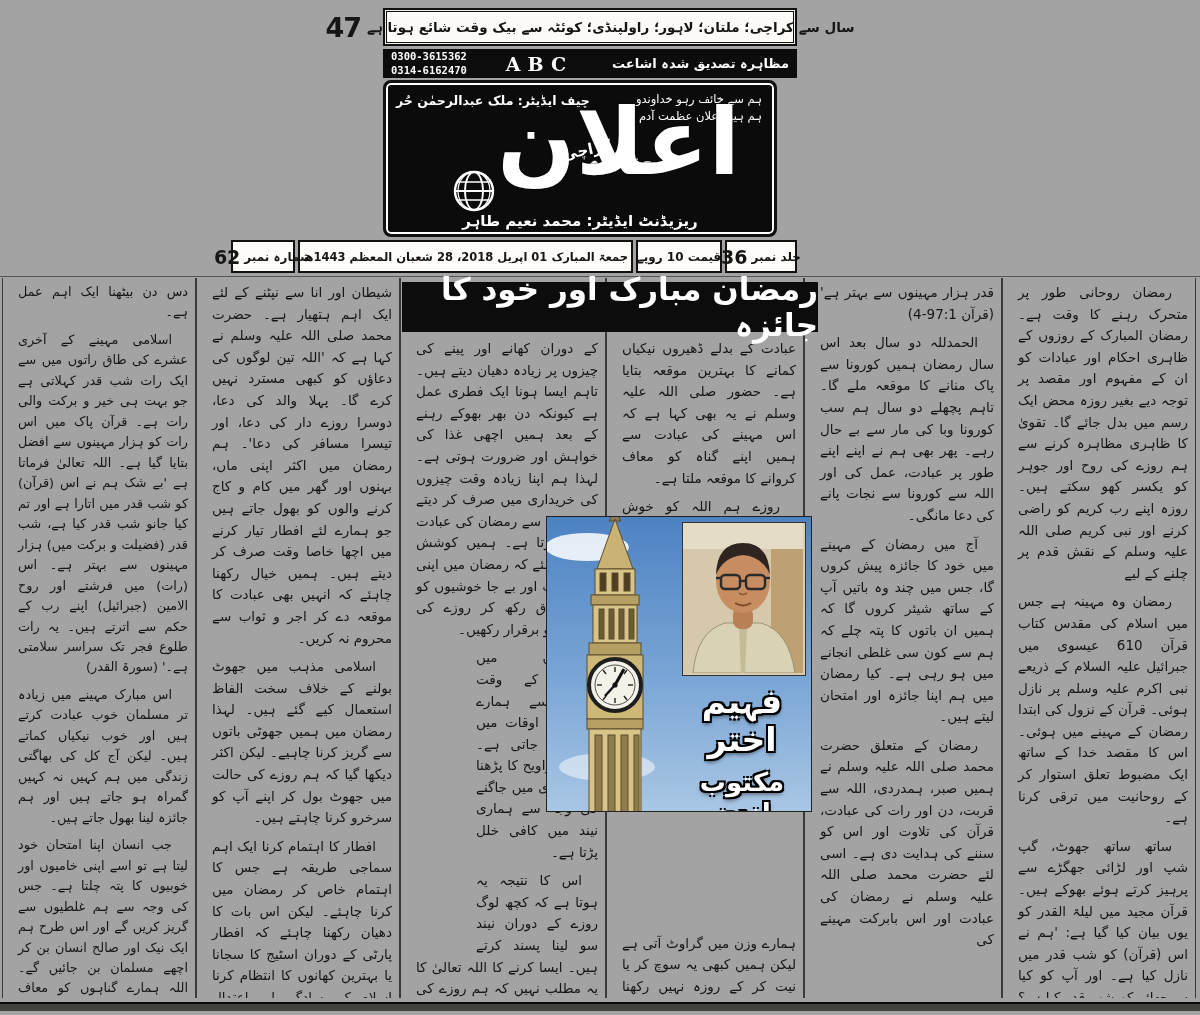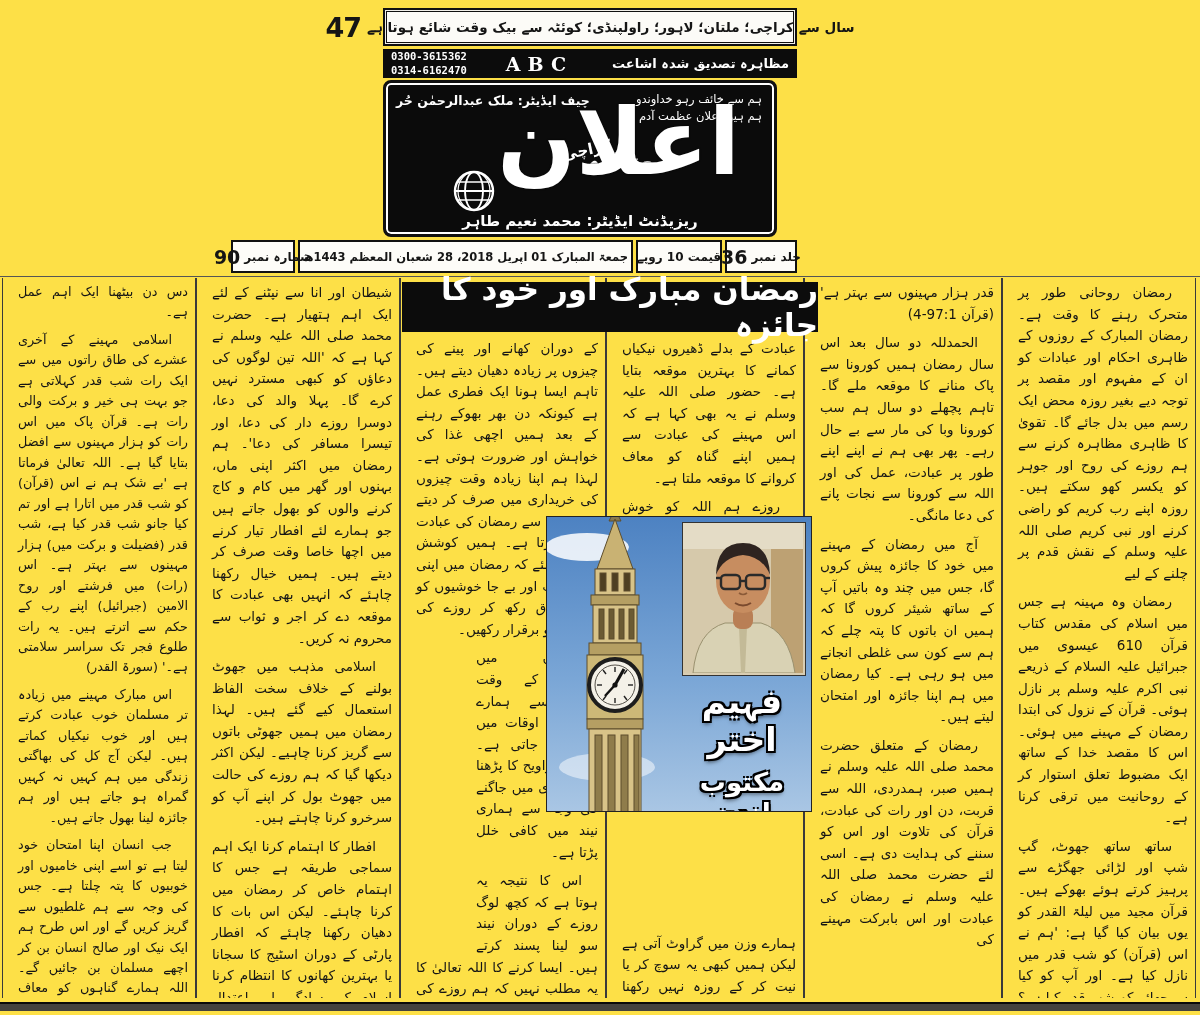--- a/index.html
+++ b/index.html
@@ -1,18 +1,18 @@
 <!DOCTYPE html>
 <html lang="ur" dir="ltr"><head>
 <meta charset="utf-8">
 <style>
   html,body{margin:0;padding:0;background:#c8c8c4;}
   .page{
     position:relative;width:1200px;height:1015px;margin:0 auto;
-    background:#fde047;overflow:hidden;
+    background:#a3a3a3;overflow:hidden;
     font-family:"DejaVu Sans",sans-serif;color:#151515;
   }
   
   .banner{
     position:absolute;left:383px;top:8px;width:414px;height:38px;
     background:#fcfbf7;border:2px solid #111;box-shadow:0 0 0 1px #f1efe9 inset,0 0 0 2px #111 inset;
     display:flex;align-items:center;justify-content:center;gap:6px;box-sizing:border-box;
   }
   .banner .years{font-size:27px;font-weight:bold;line-height:1;letter-spacing:-1px;}
   .banner .btxt{direction:rtl;font-size:13.5px;font-weight:bold;white-space:nowrap;}
@@ -148,21 +148,21 @@
 
   <div class="dateline">
     <div class="dbox d-vol">
       <span>جلد نمبر</span>
       <span class="bignum">36</span>
     </div>
     <div class="dbox d-price">قیمت 10 روپے</div>
     <div class="dbox d-date">جمعۃ المبارک 01 اپریل 2018، 28 شعبان المعظم 1443ھ</div>
     <div class="dbox d-issue">
       <span>شمارہ نمبر</span>
-      <span class="bignum">90</span>
+      <span class="bignum">62</span>
     </div>
   </div>
 
   <div class="top-rule"></div>
 
   <div class="headline">رمضان مبارک اور خود کا جائزہ</div>
 
   <div class="col c1">
     <p>رمضان روحانی طور پر متحرک رہنے کا وقت ہے۔ رمضان المبارک کے روزوں کے ظاہری احکام اور عبادات کو ان کے مفہوم اور مقصد پر توجہ دیے بغیر روزہ محض ایک رسم میں بدل جائے گا۔ تقویٰ کا ظاہری مظاہرہ کرنے سے ہم روزے کی روح اور جوہر کو یکسر کھو سکتے ہیں۔ روزہ اپنے رب کریم کو راضی کرنے اور نبی کریم صلی اللہ علیہ وسلم کے نقش قدم پر چلنے کے لیے</p>
     <p>رمضان وہ مہینہ ہے جس میں اسلام کی مقدس کتاب قرآن 610 عیسوی میں جبرائیل علیہ السلام کے ذریعے نبی اکرم علیہ وسلم پر نازل ہوئی۔ قرآن کے نزول کی ابتدا رمضان کے مہینے میں ہوئی۔ اس کا مقصد خدا کے ساتھ ایک مضبوط تعلق استوار کر کے روحانیت میں ترقی کرنا ہے۔</p>

